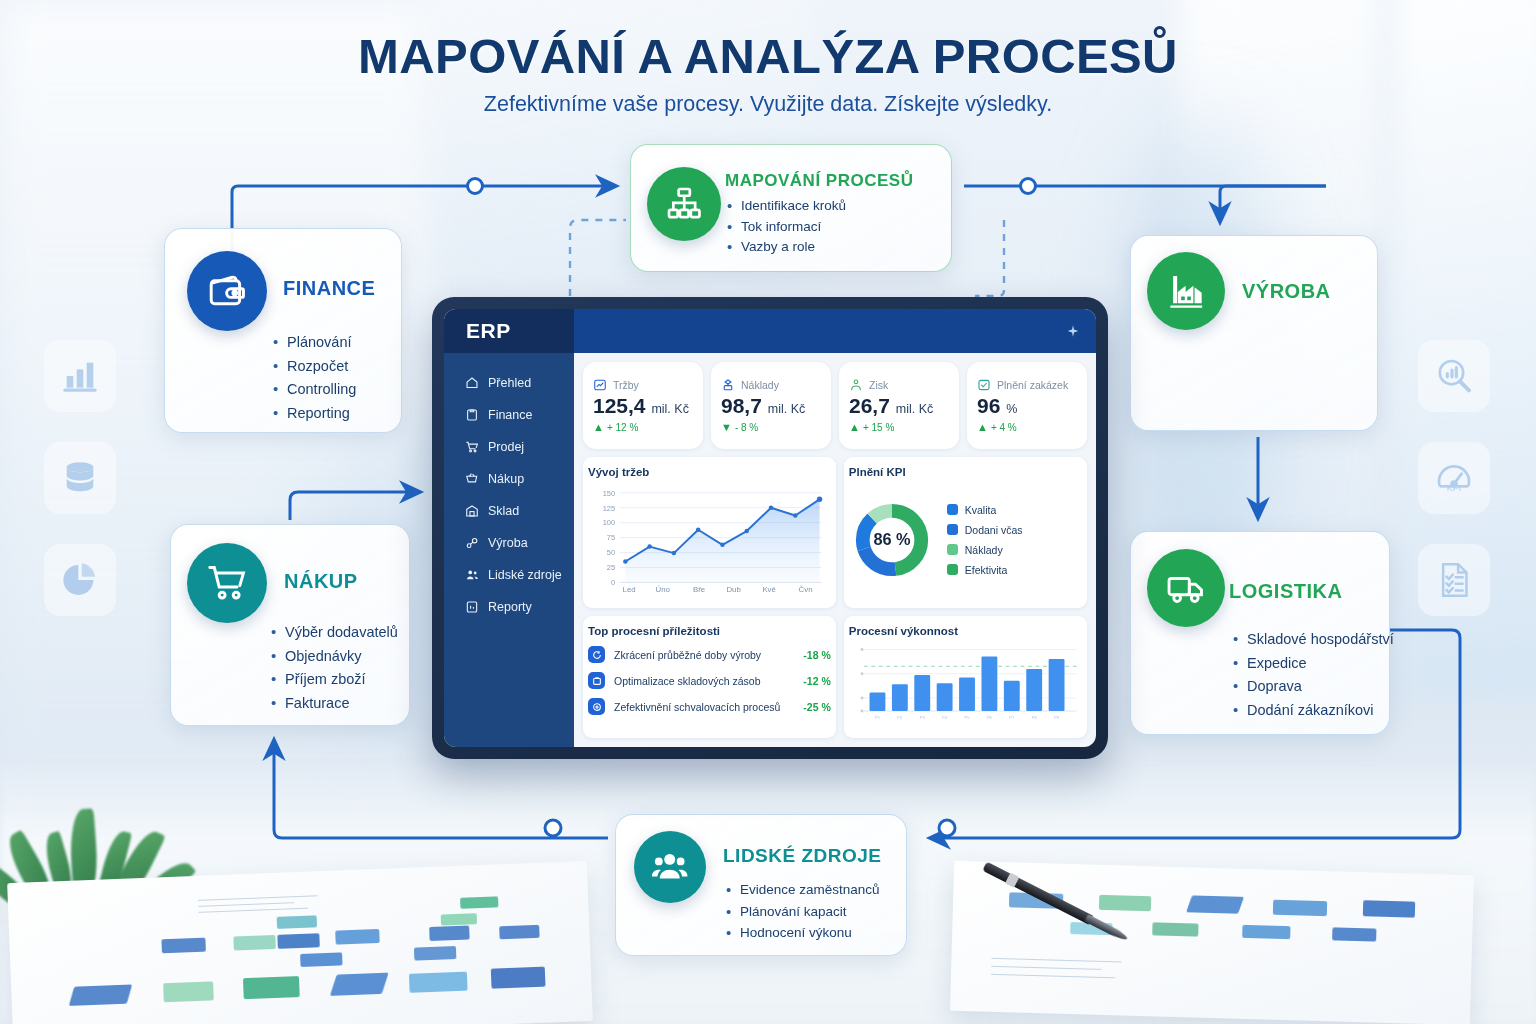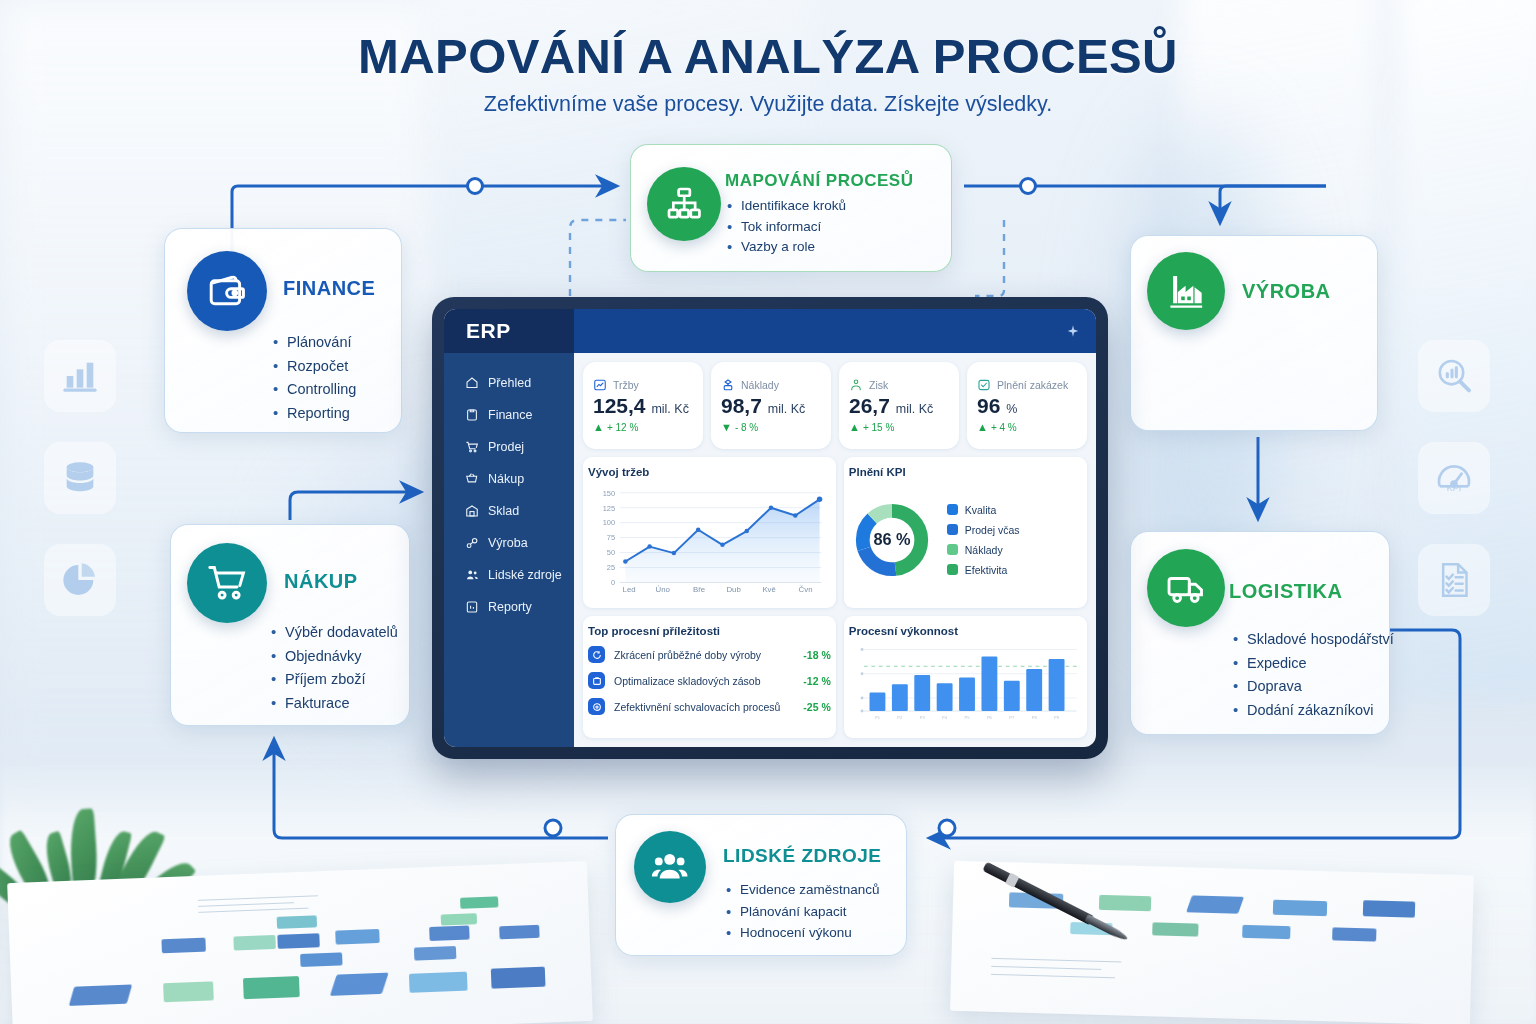--- a/index.html
+++ b/index.html
@@ -676,21 +676,21 @@
                 </g>
                 <text x="50" y="56" text-anchor="middle" font-size="19" font-weight="bold" fill="#15263f" font-family="Liberation Sans, sans-serif">86 %</text>
               </svg>
               <div style="flex:1;padding-left:4px;">
                 <div class="lg">
                     <span class="lg-sw" style="background:#1f7ae0;"></span>
                     <span class="lg-tx">Kvalita</span>
                   </div>
                 <div class="lg">
                     <span class="lg-sw" style="background:#2471d6;"></span>
-                    <span class="lg-tx">Prodej včas</span>
+                    <span class="lg-tx">Dodani včas</span>
                   </div>
                 <div class="lg">
                     <span class="lg-sw" style="background:#5ec98b;"></span>
                     <span class="lg-tx">Náklady</span>
                   </div>
                 <div class="lg" style="margin-bottom:0;">
                     <span class="lg-sw" style="background:#2fab63;"></span>
                     <span class="lg-tx">Efektivita</span>
                   </div>
               </div>

